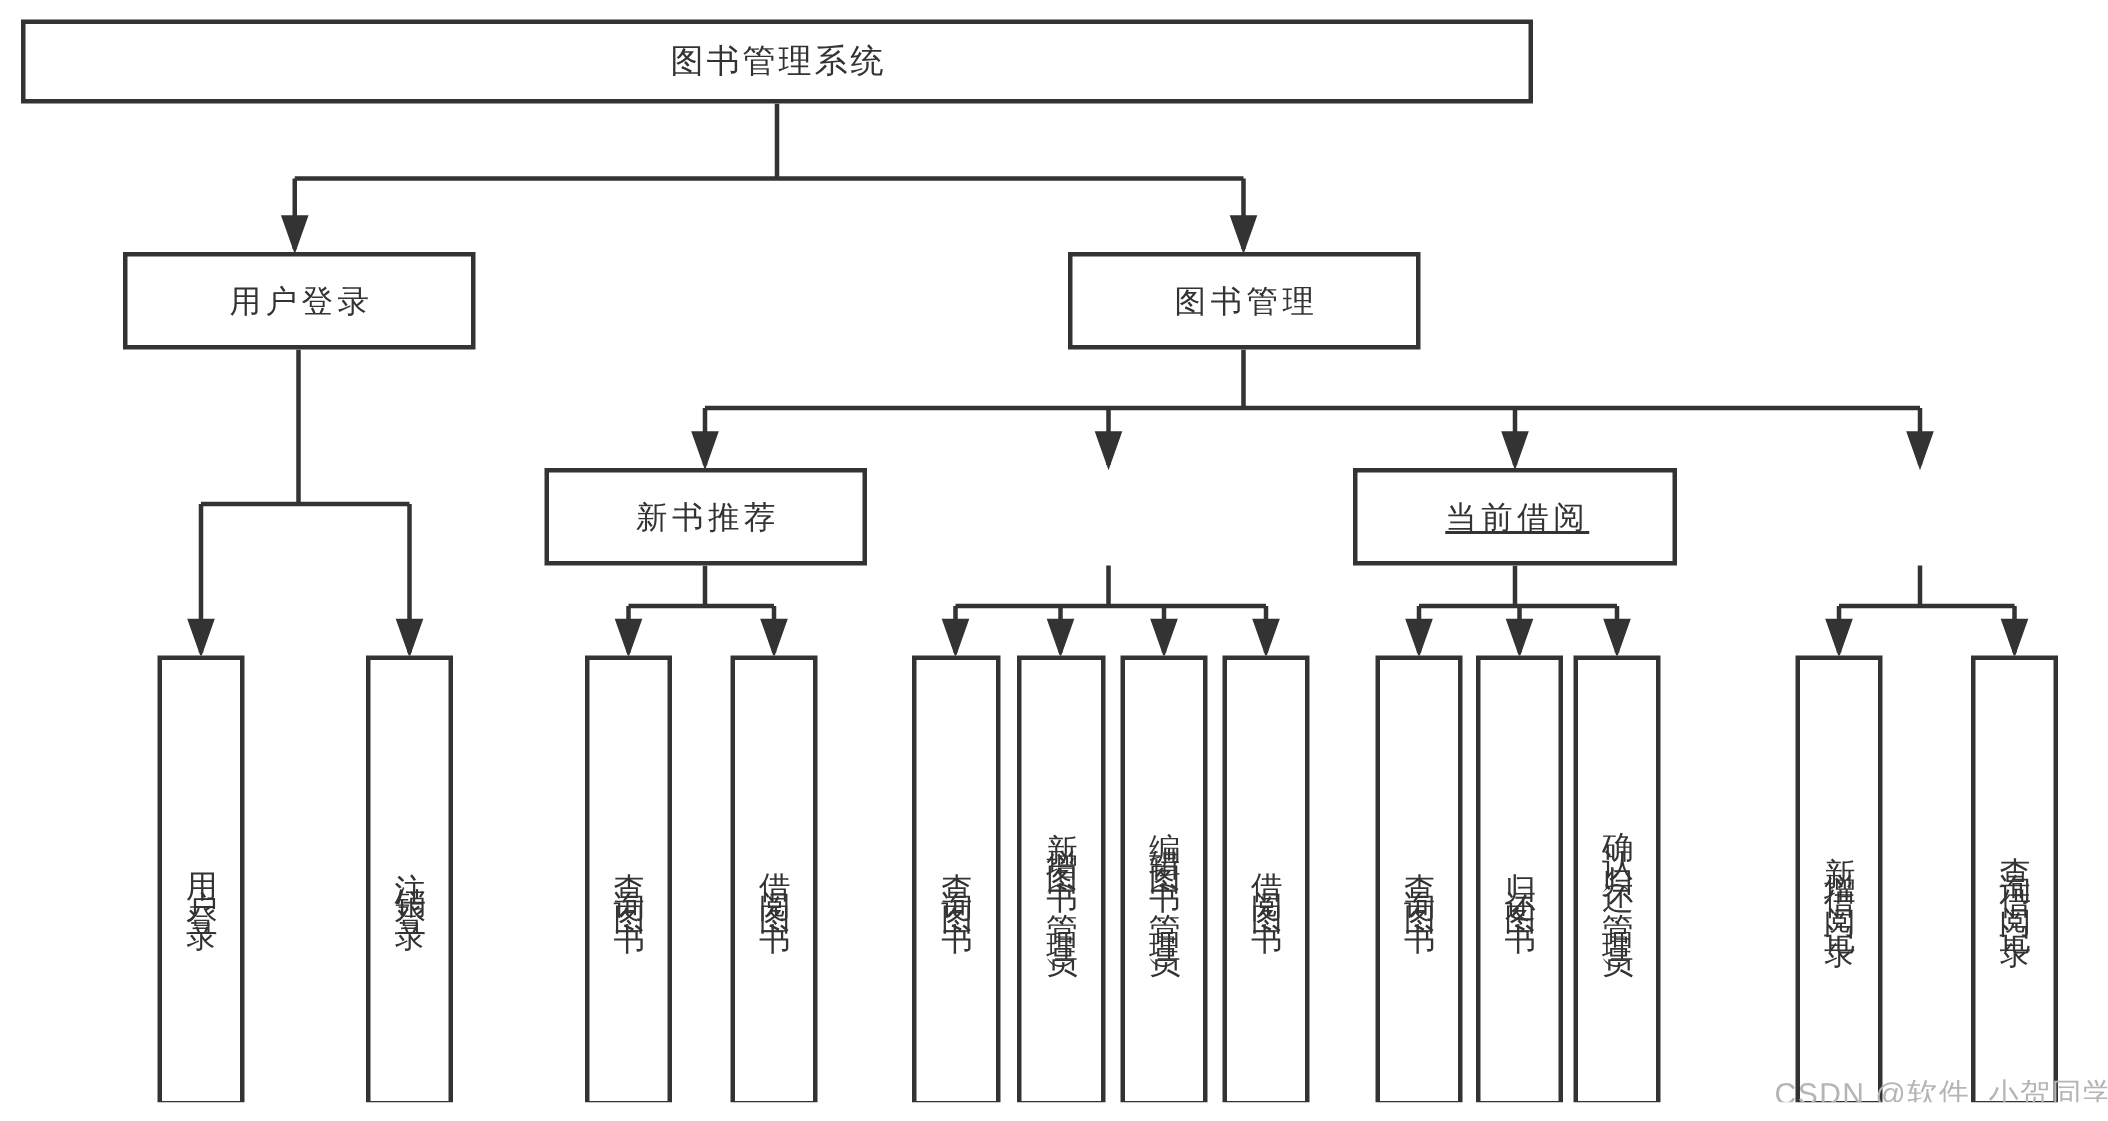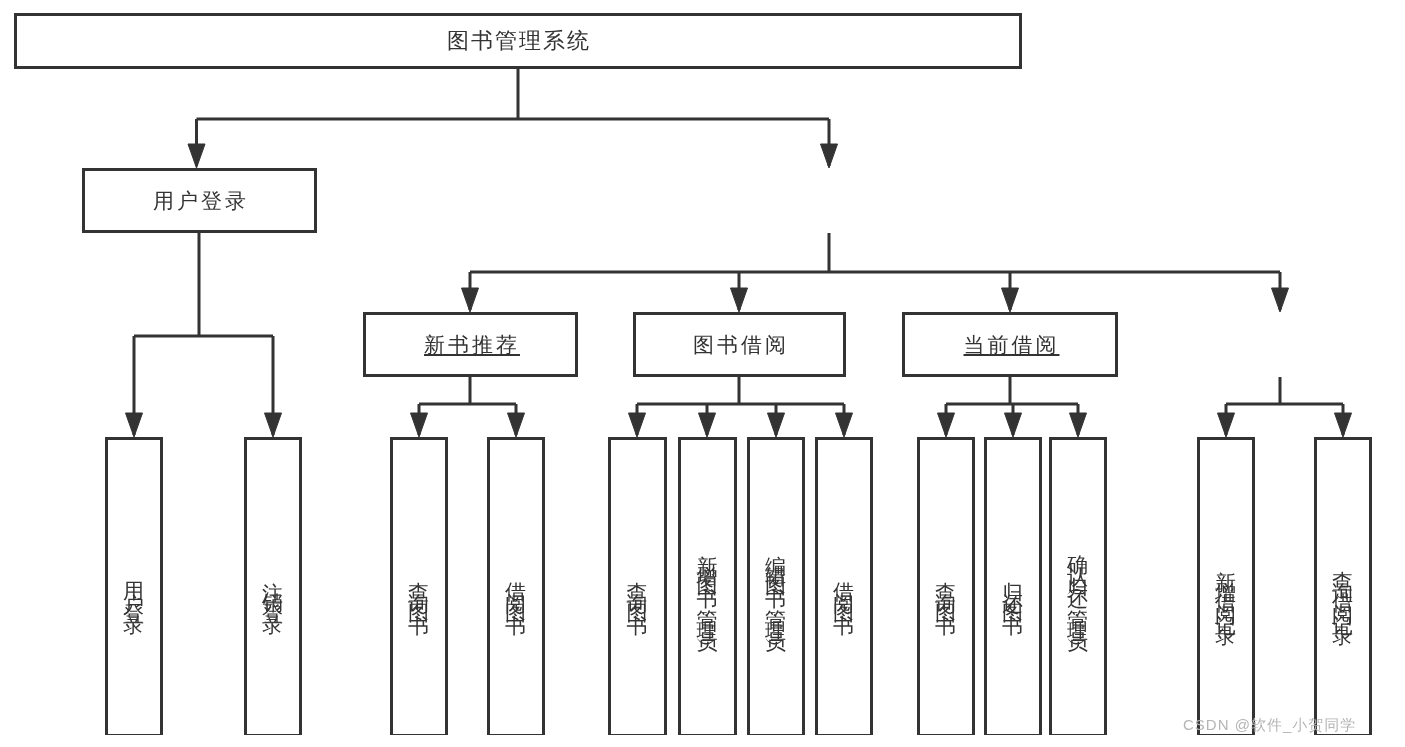--- a/index.html
+++ b/index.html
@@ -49,21 +49,21 @@
     text-orientation: mixed;
     font-size: 21px;
     letter-spacing: 11px;
     line-height: 1;
   }
   #watermark {
     position: absolute;
     left: 1183px;
     top: 716px;
     width: 220px;
-    font-size: 15px;
+    font-size: 20px;
     letter-spacing: 1px;
     color: var(--wm, #b5b5b5);
     white-space: nowrap;
     z-index: 3;
   }
 </style>
 </head>
 <body>
 
 <div id="canvas" style="--line: #333333; --text: #333333; --wm: #b5b5b5; --bg: #ffffff;">
@@ -104,23 +104,23 @@
       <polygon points="1004.5,413 1021.5,413 1013,437"></polygon>
       <polygon points="1069.5,413 1086.5,413 1078,437"></polygon>
       <polygon points="1217.5,413 1234.5,413 1226,437"></polygon>
       <polygon points="1334.5,413 1351.5,413 1343,437"></polygon>
     </g>
   </svg>
 
   <div class="node root-node" style="left:14px; top:13px; width:1008px; height:56px;">图书管理系统</div>
 
   <div class="node h-node" style="left:82px; top:168px; width:235px; height:65px;">用户登录</div>
+  <div class="node h-node" style="left:712px; top:168px; width:235px; height:65px;">图书管理</div>
 
-  <div class="node h-node" style="left:363px; top:312px; width:215px; height:65px;text-decoration:underline;">新书推荐</div>
-  <div class="node h-node" style="left:633px; top:312px; width:213px; height:65px;">图书借阅</div>
+  <div class="node h-node" style="left:363px; top:312px; width:215px; height:65px;">新书推荐</div>
   <div class="node h-node" style="left:902px; top:312px; width:216px; height:65px;text-decoration:underline;">当前借阅</div>
 
   <div class="node leaf-node" style="left:105px; top:437px; width:58px; height:300px;">用户登录</div>
   <div class="node leaf-node" style="left:244px; top:437px; width:58px; height:300px;">注销登录</div>
 
   <div class="node leaf-node" style="left:390px; top:437px; width:58px; height:300px;">查询图书</div>
   <div class="node leaf-node" style="left:487px; top:437px; width:58px; height:300px;">借阅图书</div>
 
   <div class="node leaf-node" style="left:608px; top:437px; width:59px; height:300px;">查询图书</div>
   <div class="node leaf-node" style="left:678px; top:437px; width:59px; height:300px;">新增图书（管理员）</div>

